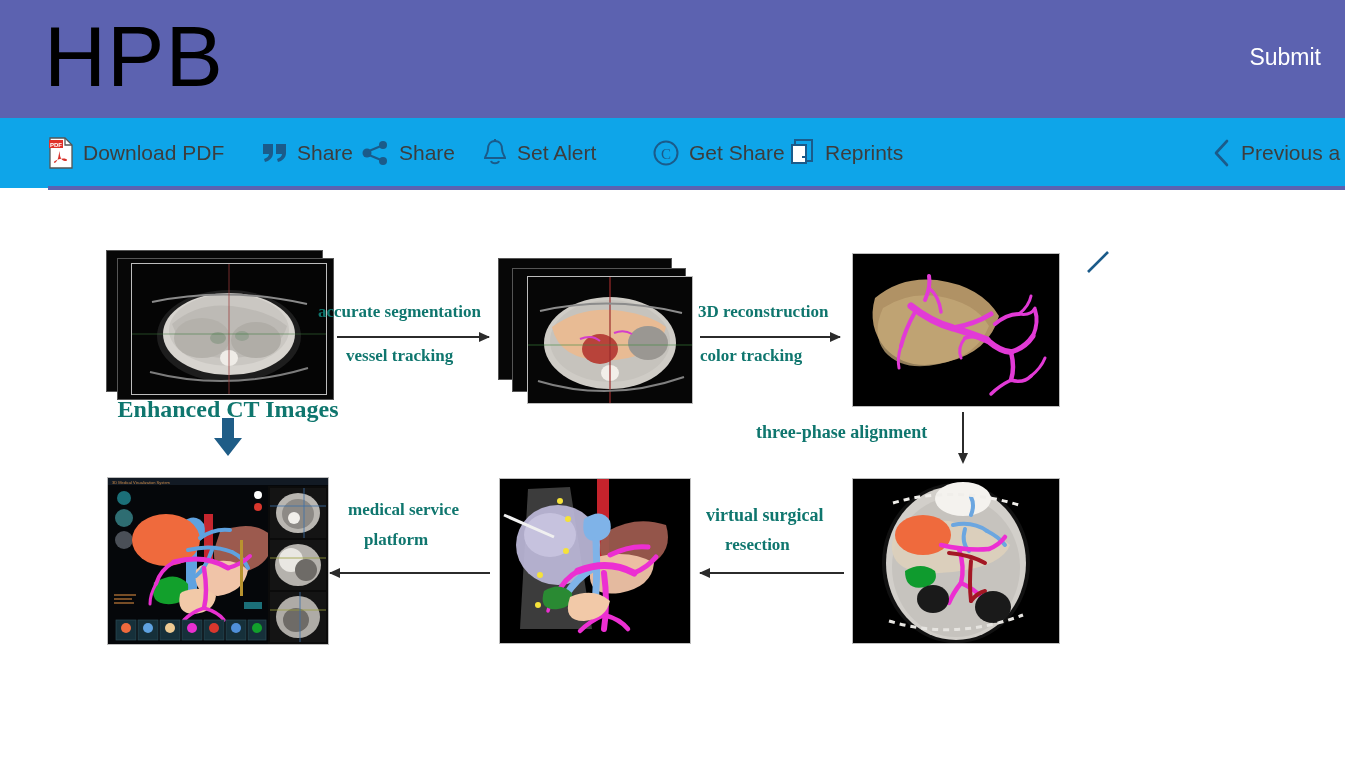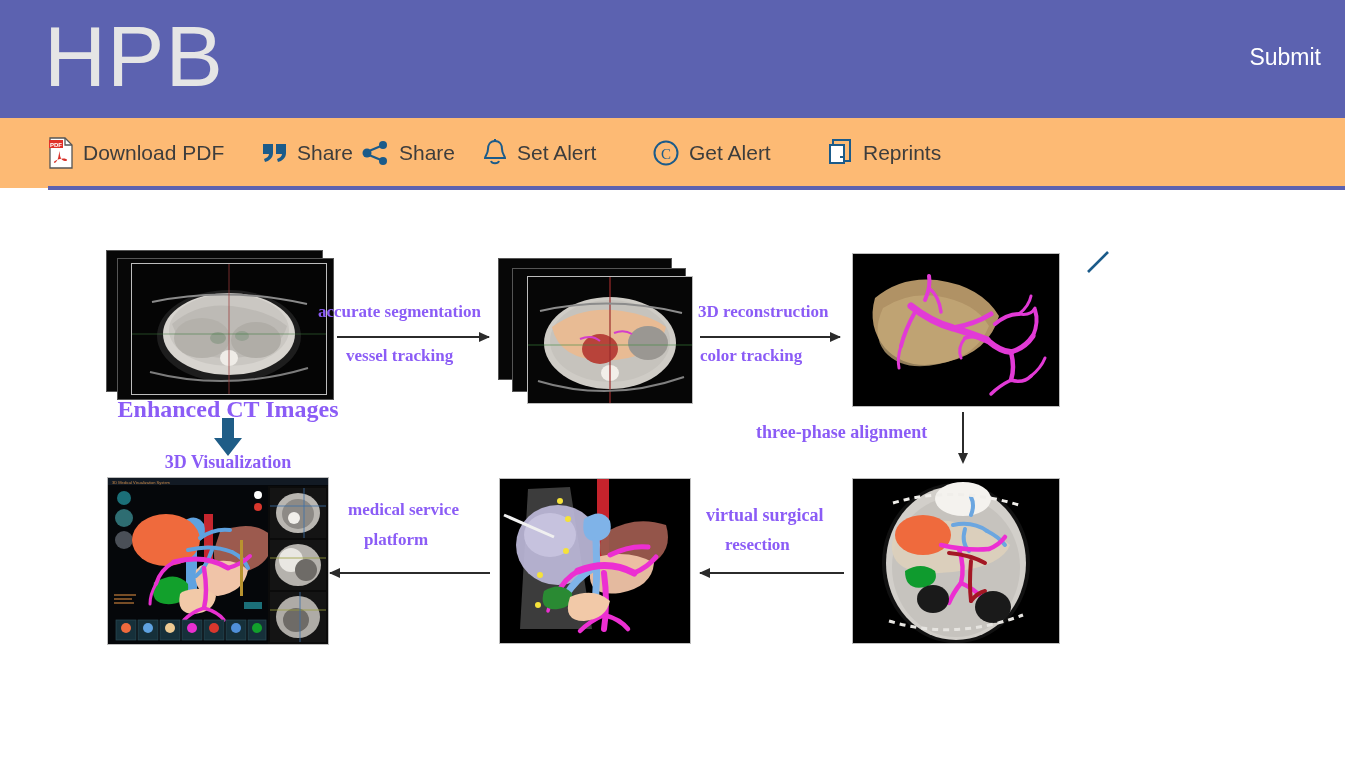--- a/index.html
+++ b/index.html
@@ -11,59 +11,59 @@
   #page{position:relative;width:1345px;height:776px;}
 
   
   .header{
     position:absolute;left:0;top:0;width:1345px;height:118px;
     background:#5c62b0;
   }
   .brand-hpb{
     position:absolute;left:44px;top:8px;
     font-family:"Liberation Sans", sans-serif;
-    font-size:86px;line-height:96px;font-weight:300;color:#e5e5e5;
+    font-size:86px;line-height:96px;font-weight:300;color:#000000;
     letter-spacing:1px;
   }
   .ihpba-logo{position:absolute;left:276px;top:14px;width:90px;height:92px;}
   .ihpba-text{
     position:absolute;left:0;top:66px;width:90px;text-align:center;
     font-size:15px;font-weight:bold;color:#d8a94a;letter-spacing:1.2px;
     font-family:"Liberation Sans", sans-serif;
   }
   .submit-btn{
     position:absolute;right:24px;top:44px;
     font-size:23px;color:#ffffff;font-family:"Liberation Sans", sans-serif;
     cursor:pointer;
   }
 
   
   .toolbar{
-    position:absolute;left:0;top:118px;width:1345px;height:70px;background:#fdba74;
+    position:absolute;left:0;top:118px;width:1345px;height:70px;background:#0ea5e9;
   }
   .tb-item{
     position:absolute;top:0;height:70px;display:flex;align-items:center;gap:9px;
     cursor:pointer;white-space:nowrap;
   }
   .tb-label{font-size:21px;color:#3d3d3d;font-family:"Liberation Sans", sans-serif;}
   .tb-ico{display:flex;align-items:center;justify-content:center;}
   .divider-line{
     position:absolute;left:48px;top:186px;width:1297px;height:4px;background:#5c62b0;
   }
 
   
   .figure-wrap{position:absolute;left:0;top:190px;width:1345px;height:586px;background:#fff;}
   .expand-icon{position:absolute;left:1082px;top:248px;width:34px;height:34px;cursor:pointer;}
 
   .panel{position:absolute;background:#000;overflow:hidden;border:1px solid #bdbdbd;}
   .stack-back{position:absolute;background:#070707;border:1px solid #555;}
 
   .dlabel{
     position:absolute;font-family:"Liberation Serif", serif;font-weight:bold;
-    color:#8b5cf6;white-space:nowrap;text-align:center;
+    color:#0f766e;white-space:nowrap;text-align:center;
   }
 
   
   .arrow-h{position:absolute;height:2px;background:#2b2b2b;}
   .arrow-h:after{
     content:"";position:absolute;right:-1px;top:-4px;
     border-left:11px solid #2b2b2b;border-top:5px solid transparent;border-bottom:5px solid transparent;
   }
   .arrow-h.left:after{
     content:"";position:absolute;left:-1px;right:auto;top:-4px;
@@ -138,34 +138,42 @@
       <span class="tb-label">Set Alert</span>
     </div>
 
     <div class="tb-item" style="left:652px">
       <span class="tb-ico">
         <svg width="28" height="28" viewBox="0 0 28 28">
           <circle cx="14" cy="14" r="11.5" fill="none" stroke="#1b5b8a" stroke-width="2"></circle>
           <text x="14" y="20" font-size="15" fill="#1b5b8a" text-anchor="middle" font-family="Liberation Serif, serif">C</text>
         </svg>
       </span>
-      <span class="tb-label">Get Alert</span>
-    </div>
-
-    <div class="tb-item" style="left:828px">
+      <span class="tb-label">Get Share</span>
+    </div>
+
+    <div class="tb-item" style="left:790px">
       <span class="tb-ico">
         <svg width="26" height="30" viewBox="0 0 26 30">
           <rect x="5" y="2" width="17" height="21" fill="none" stroke="#1b5b8a" stroke-width="2"></rect>
           <path d="M2 7 h14 v18 h-14 z" fill="#ffffff" stroke="#1b5b8a" stroke-width="2"></path>
           <path d="M12 19 h4 v6" fill="none" stroke="#1b5b8a" stroke-width="2"></path>
         </svg>
       </span>
       <span class="tb-label">Reprints</span>
     </div>
 
+    <div class="tb-item" style="left:1212px">
+      <span class="tb-ico">
+        <svg width="20" height="30" viewBox="0 0 20 30">
+          <path d="M15 3 L4 15 L15 27" fill="none" stroke="#1b5b8a" stroke-width="2.6" stroke-linecap="round" stroke-linejoin="round"></path>
+        </svg>
+      </span>
+      <span class="tb-label">Previous a</span>
+    </div>
   </div>
   <div class="divider-line"></div>
 
   <div class="figure-wrap">
 
     <div class="expand-icon" style="top:56px;left:1082px;position:absolute;">
       <svg width="32" height="32" viewBox="0 0 32 32">
         <line x1="6" y1="26" x2="26" y2="6" stroke="#1b5b8a" stroke-width="2.6"></line>
         <path d="M26 6 L16 6 L26 6 L26 16 z" fill="#1b5b8a"></path>
         <path d="M6 26 L16 26 L6 26 L6 16 z" fill="#1b5b8a"></path>
@@ -195,21 +203,20 @@
         </svg>
       </div>
       <div class="dlabel" style="left:106px;top:206px;width:244px;font-size:24px;">Enhanced CT Images</div>
     </div>
 
     <div class="arrow-blue" style="left:212px;top:228px;">
       <svg width="32" height="40" viewBox="0 0 32 40">
         <path d="M10 0 h12 v20 h8 L16 38 L2 20 h8 z" fill="#1f5d87"></path>
       </svg>
     </div>
-    <div class="dlabel" style="left:106px;top:262px;width:244px;font-size:18px;">3D Visualization</div>
 
     <div>
       <div class="dlabel" style="left:318px;top:112px;font-size:17px;">accurate segmentation</div>
       <div class="arrow-h" style="left:337px;top:146px;width:152px;"></div>
       <div class="dlabel" style="left:346px;top:156px;font-size:17px;">vessel tracking</div>
     </div>
 
     <div>
       <div class="stack-back" style="left:498px;top:68px;width:172px;height:120px;"></div>
       <div class="stack-back" style="left:512px;top:78px;width:172px;height:122px;"></div>

